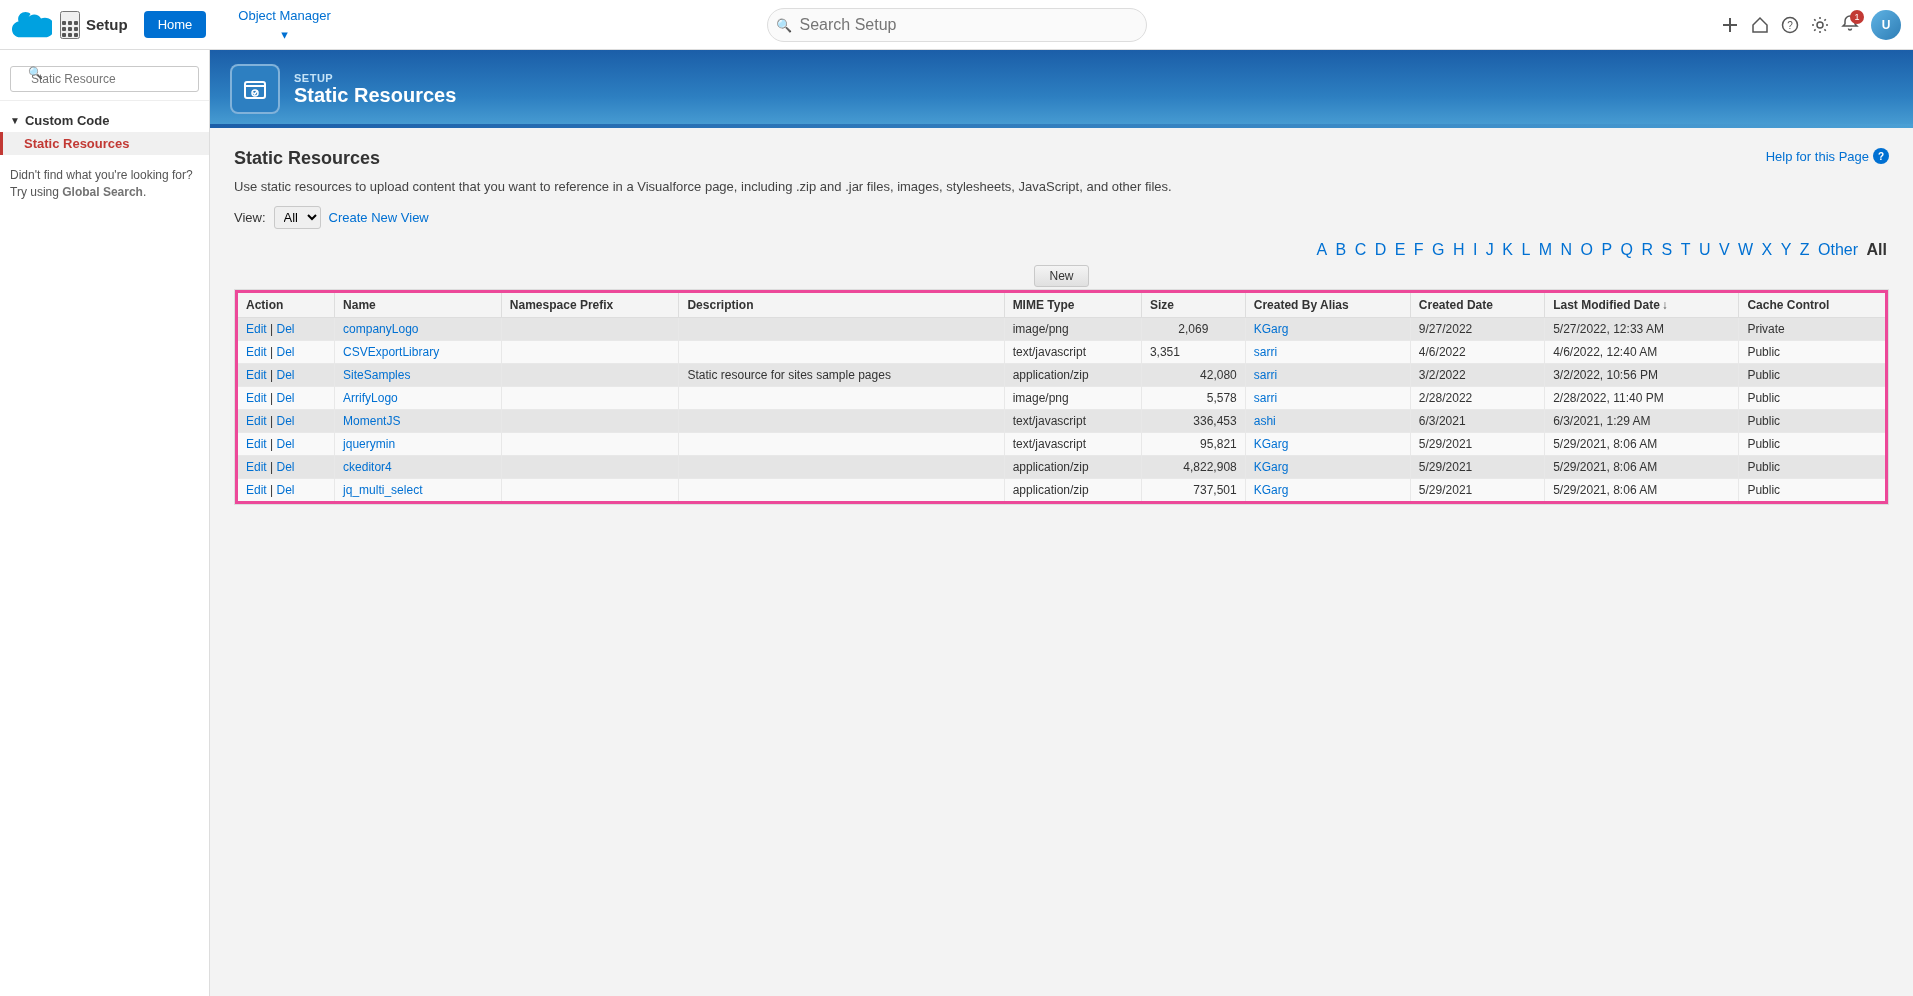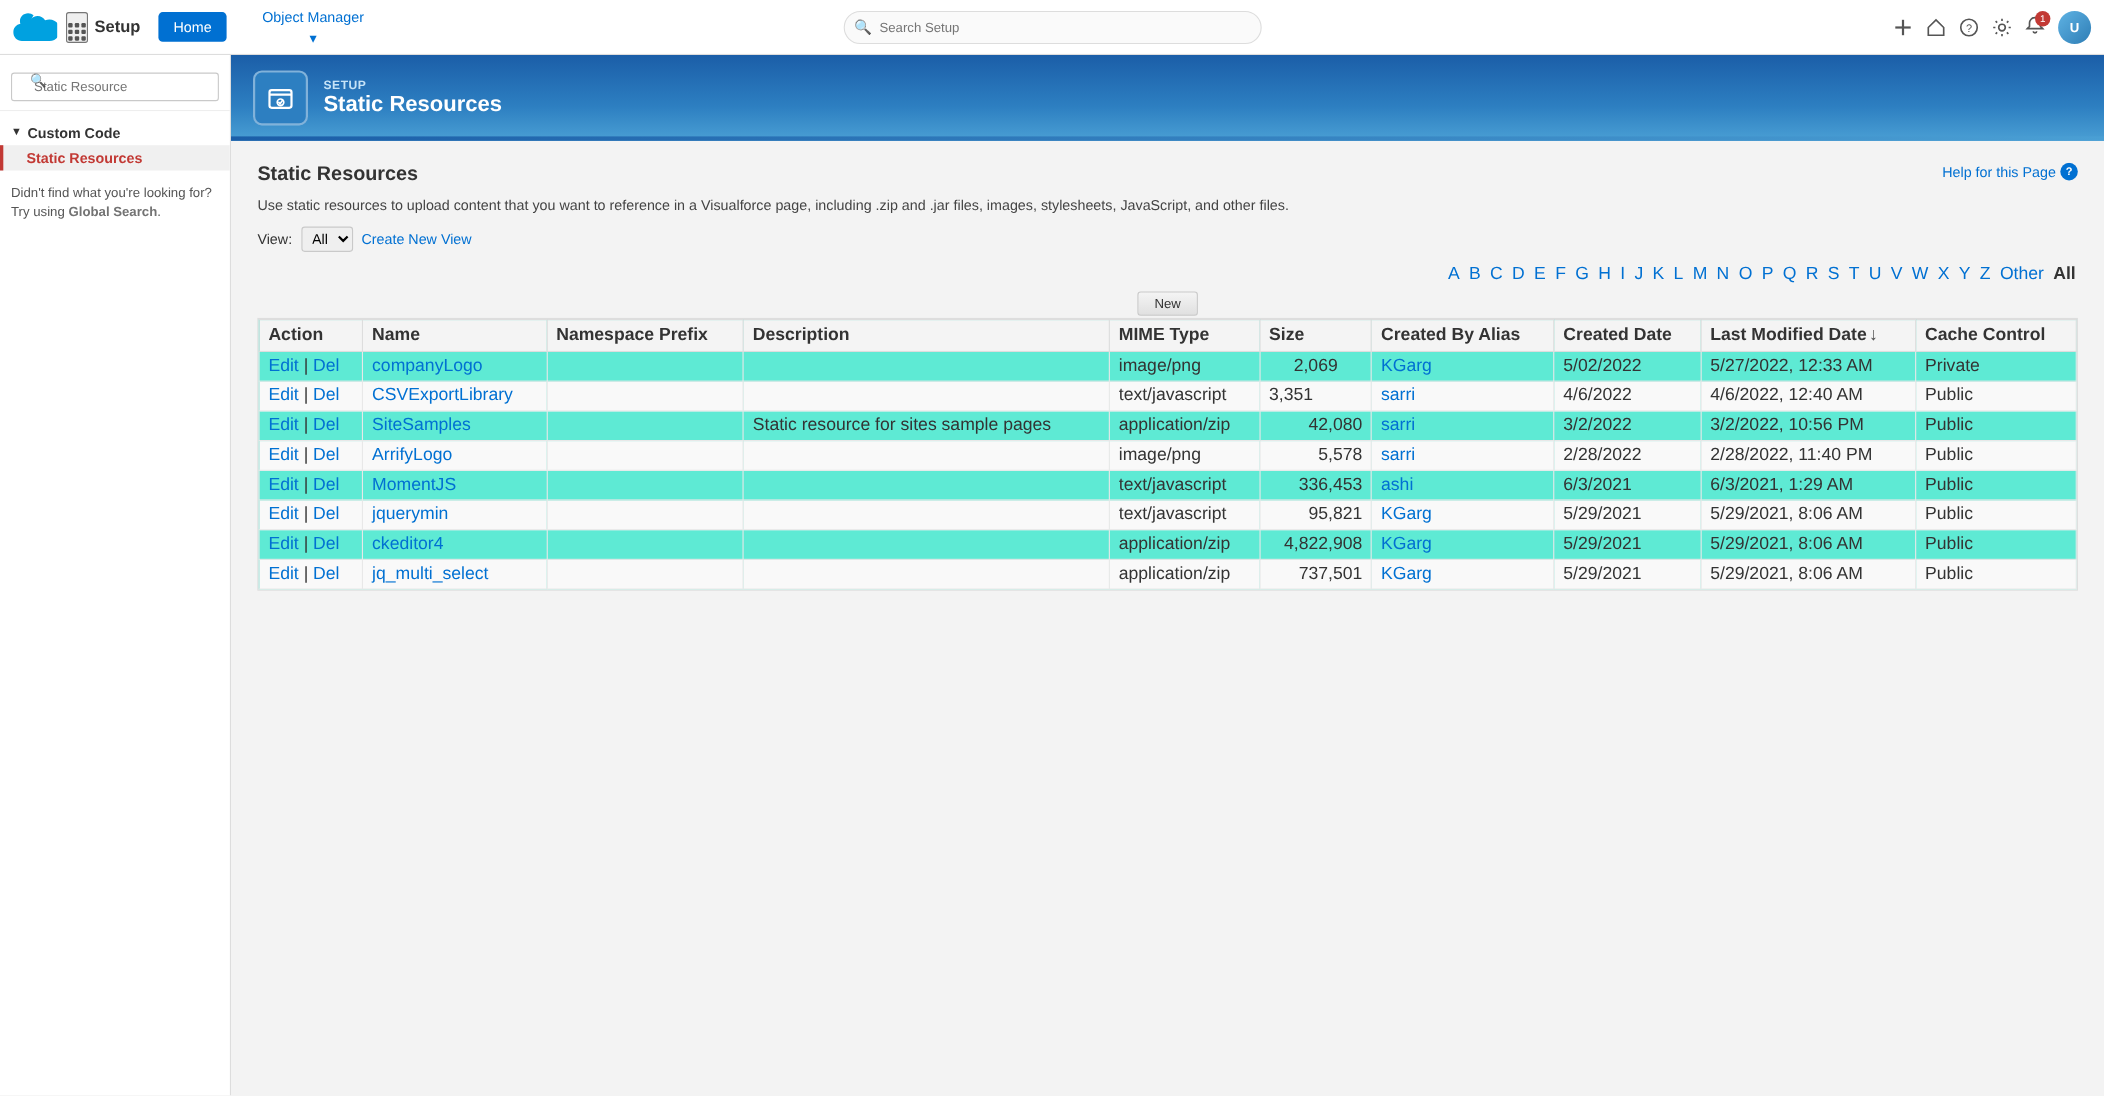--- a/index.html
+++ b/index.html
@@ -58,21 +58,21 @@
       position: absolute;
       left: 50%;
       transform: translateX(-50%);
       width: 380px;
     }
     .search-box input {
       width: 100%;
       padding: 7px 12px 7px 32px;
       border: 1px solid #ddd;
       border-radius: 20px;
-      font-size: 12px;
+      font-size: 16px;
       background: #fafafa;
       outline: none;
     }
     .search-box .search-icon-wrap {
       position: absolute;
       left: 10px;
       top: 50%;
       transform: translateY(-50%);
       color: #999;
     }
@@ -333,23 +333,23 @@
       padding: 3px 14px;
       font-size: 12px;
       cursor: pointer;
       color: #333;
     }
 
     
     .data-table {
       width: 100%;
       border-collapse: collapse;
-      font-size: 16px;
-      background: #5eead4;
-      border: 1px solid #ec4899;
+      font-size: 12px;
+      background: #e5e5e5;
+      border: 3px solid #ec4899;
     }
     .data-table th {
       background: #f4f4f4;
       border: 1px solid #ddd;
       padding: 5px 8px;
       text-align: left;
       font-weight: 600;
       color: #333;
       white-space: nowrap;
     }
@@ -553,21 +553,21 @@
             </thead>
           <tbody id="table-body">
               <tr>
                 <td><a href="#">Edit</a> | <a href="#">Del</a></td>
                 <td><a href="#">companyLogo</a></td>
                 <td></td>
                 <td></td>
                 <td>image/png</td>
                 <td style="text-align: center;">2,069</td>
                 <td><a href="#">KGarg</a></td>
-                <td>5/02/2022</td>
+                <td>9/27/2022</td>
                 <td>5/27/2022, 12:33 AM</td>
                 <td>Private</td>
               </tr>
               <tr>
                 <td><a href="#">Edit</a> | <a href="#">Del</a></td>
                 <td><a href="#">CSVExportLibrary</a></td>
                 <td></td>
                 <td></td>
                 <td>text/javascript</td>
                 <td style="text-align: left;">3,351</td>

